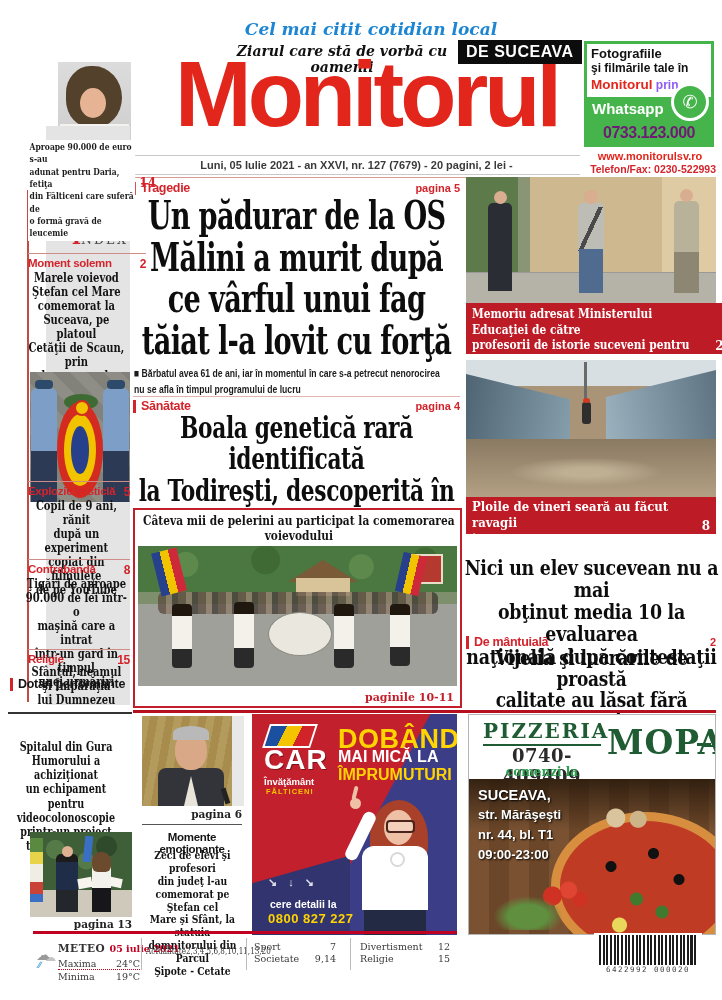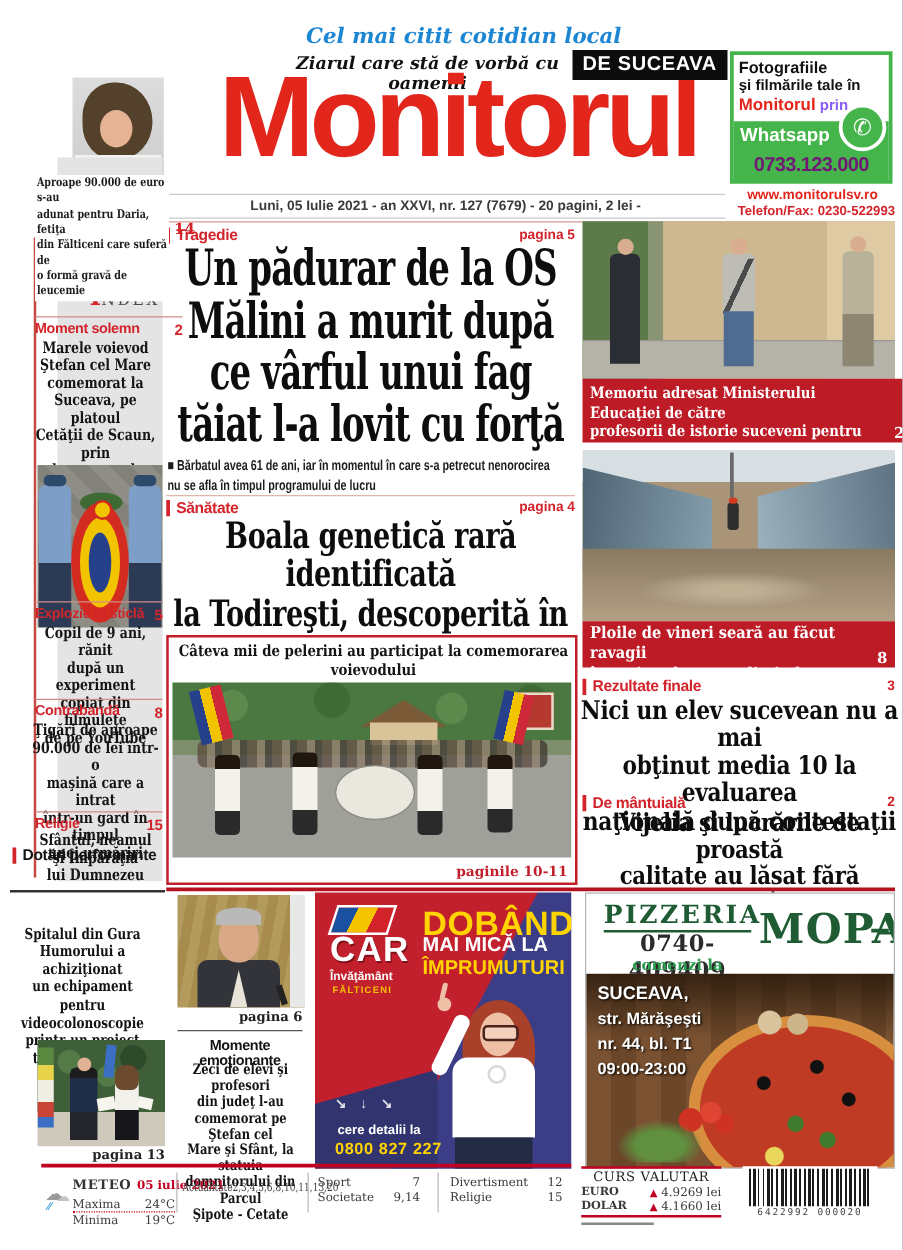--- a/index.html
+++ b/index.html
@@ -209,25 +209,20 @@
     <div class="sh" style="left:30px;bottom:8px;width:180px;height:34px;background:radial-gradient(ellipse at 50% 50%,#cbbda0 18%,transparent 60%);opacity:.7;"></div>
     <div class="sh" style="left:116px;top:42px;width:9px;height:22px;background:#2e2e2e;border-radius:3px;"></div>
     <div class="sh" style="left:117px;top:38px;width:7px;height:5px;background:#d23b1e;border-radius:50%;"></div>
   </div>
   <div class="abs redcap" style="left:466px;top:497px;width:250px;height:37px;">
     <div class="pre sx90" style="position:absolute;left:6px;top:2px;width:266px;font-size:13px;line-height:1.25;">Ploile de vineri seară au făcut ravagii
 în mai multe zone din judeţ</div>
     <div style="position:absolute;right:6px;bottom:1px;font-size:12px;">8</div>
   </div>
 
-  <div class="abs kick" style="left:466px;top:542px;width:250px;">
-    <span class="kbar"></span>
-    <span class="klabel">Rezultate finale</span>
-    <span class="kpage">3</span>
-  </div>
   <div class="abs hl pre sx85" style="left:464px;top:557px;width:300px;font-size:20.5px;line-height:1.08;letter-spacing:-.3px;">Nici un elev sucevean nu a mai
 obţinut media 10 la evaluarea
 naţională după contestaţii</div>
 
   <div class="abs kick" style="left:466px;top:635px;width:250px;">
     <span class="kbar"></span>
     <span class="klabel">De mântuială</span>
     <span class="kpage">2</span>
   </div>
   <div class="abs hl pre sx85" style="left:464px;top:648px;width:300px;font-size:20px;line-height:1.05;letter-spacing:-.3px;">Vijelia şi lucrările de proastă
@@ -380,37 +375,19 @@
     <div class="frow">
       <span>Divertisment</span>
       <span>12</span>
     </div>
     <div class="frow" style="margin-top:1px;">
       <span>Religie</span>
       <span>15</span>
     </div>
   </div>
 
-  <div class="abs" style="left:465px;top:933px;width:112px;border-top:2px solid #c10122;">
-    <div class="serif" style="text-align:center;font-size:10.5px;color:#222;letter-spacing:.5px;padding:1px 0;">CURS VALUTAR</div>
-    <div class="frow" style="font-size:9.5px;">
-      <span class="b" style="font-size:9px;">EURO</span>
-      <span>
-        <span style="color:#c10122;font-size:8px;">▲</span>
-        <span>4.9269 lei</span>
-      </span>
-    </div>
-    <div class="frow" style="font-size:9.5px;border-bottom:2px solid #c10122;padding-bottom:1px;">
-      <span class="b" style="font-size:9px;">DOLAR</span>
-      <span>
-        <span style="color:#c10122;font-size:8px;">▲</span>
-        <span>4.1660 lei</span>
-      </span>
-    </div>
-    <div style="width:58px;height:2px;background:#888;margin-top:4px;"></div>
-  </div>
 
   <div class="abs" style="left:594px;top:933px;width:108px;height:44px;background:#fff;">
     <div style="position:absolute;left:5px;top:2px;right:5px;height:30px;background:repeating-linear-gradient(90deg,#1c1c1c 0 1.5px,#fff 1.5px 3.5px,#1c1c1c 3.5px 6px,#fff 6px 7px,#1c1c1c 7px 8.5px,#fff 8.5px 11px);"></div>
     <div style="position:absolute;left:0;right:0;top:32px;text-align:center;font-family:'DejaVu Sans Mono',monospace;font-size:7.5px;letter-spacing:1.5px;color:#444;">6422992 000020</div>
   </div>
 
 </div>
 
 </body></html>

